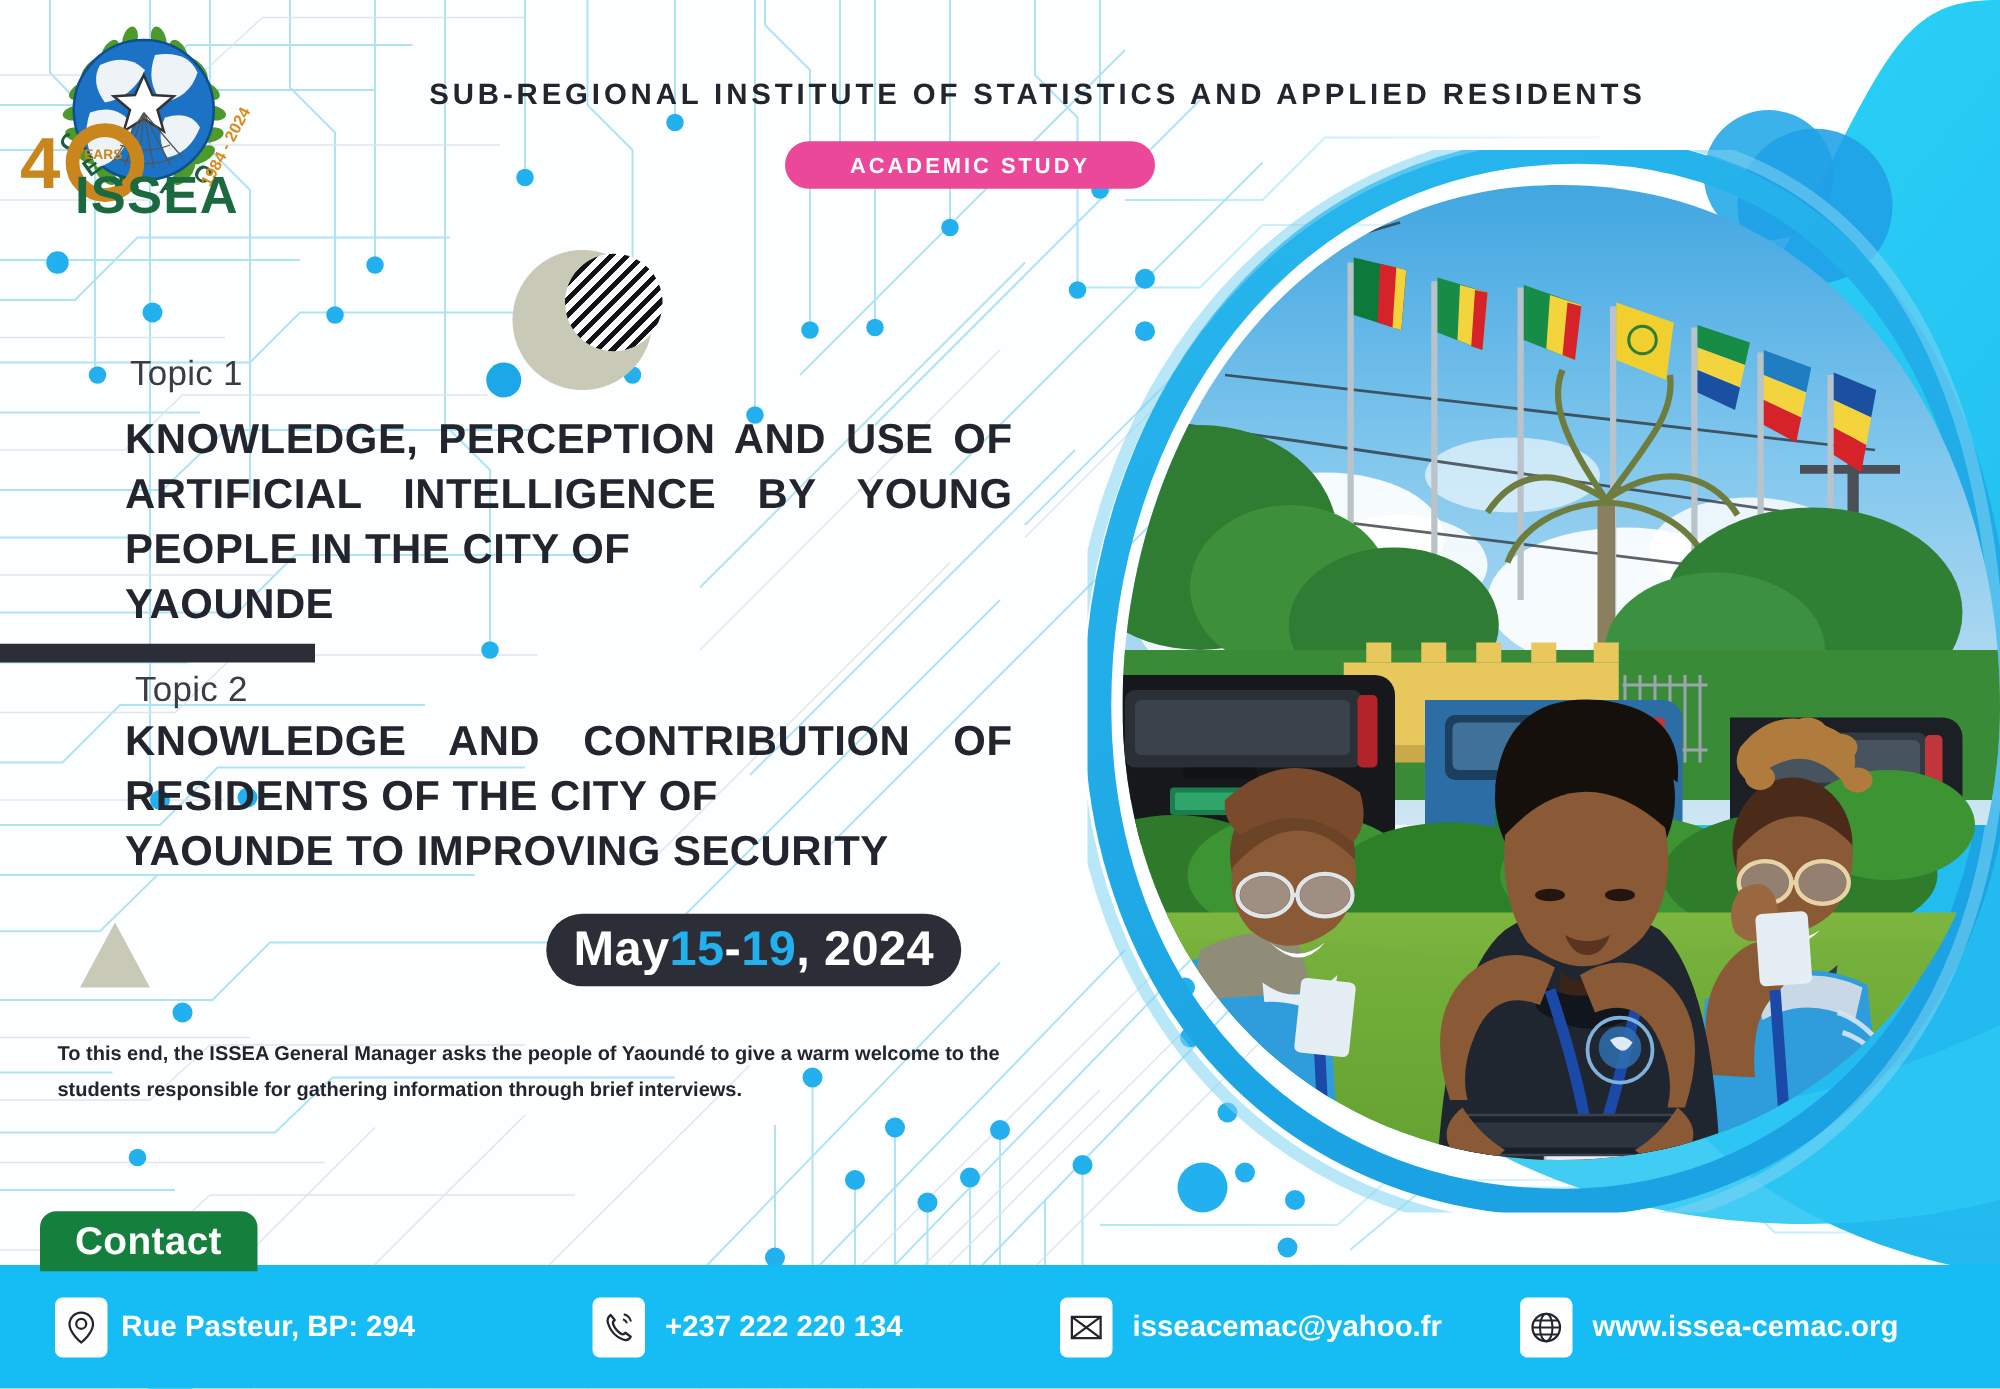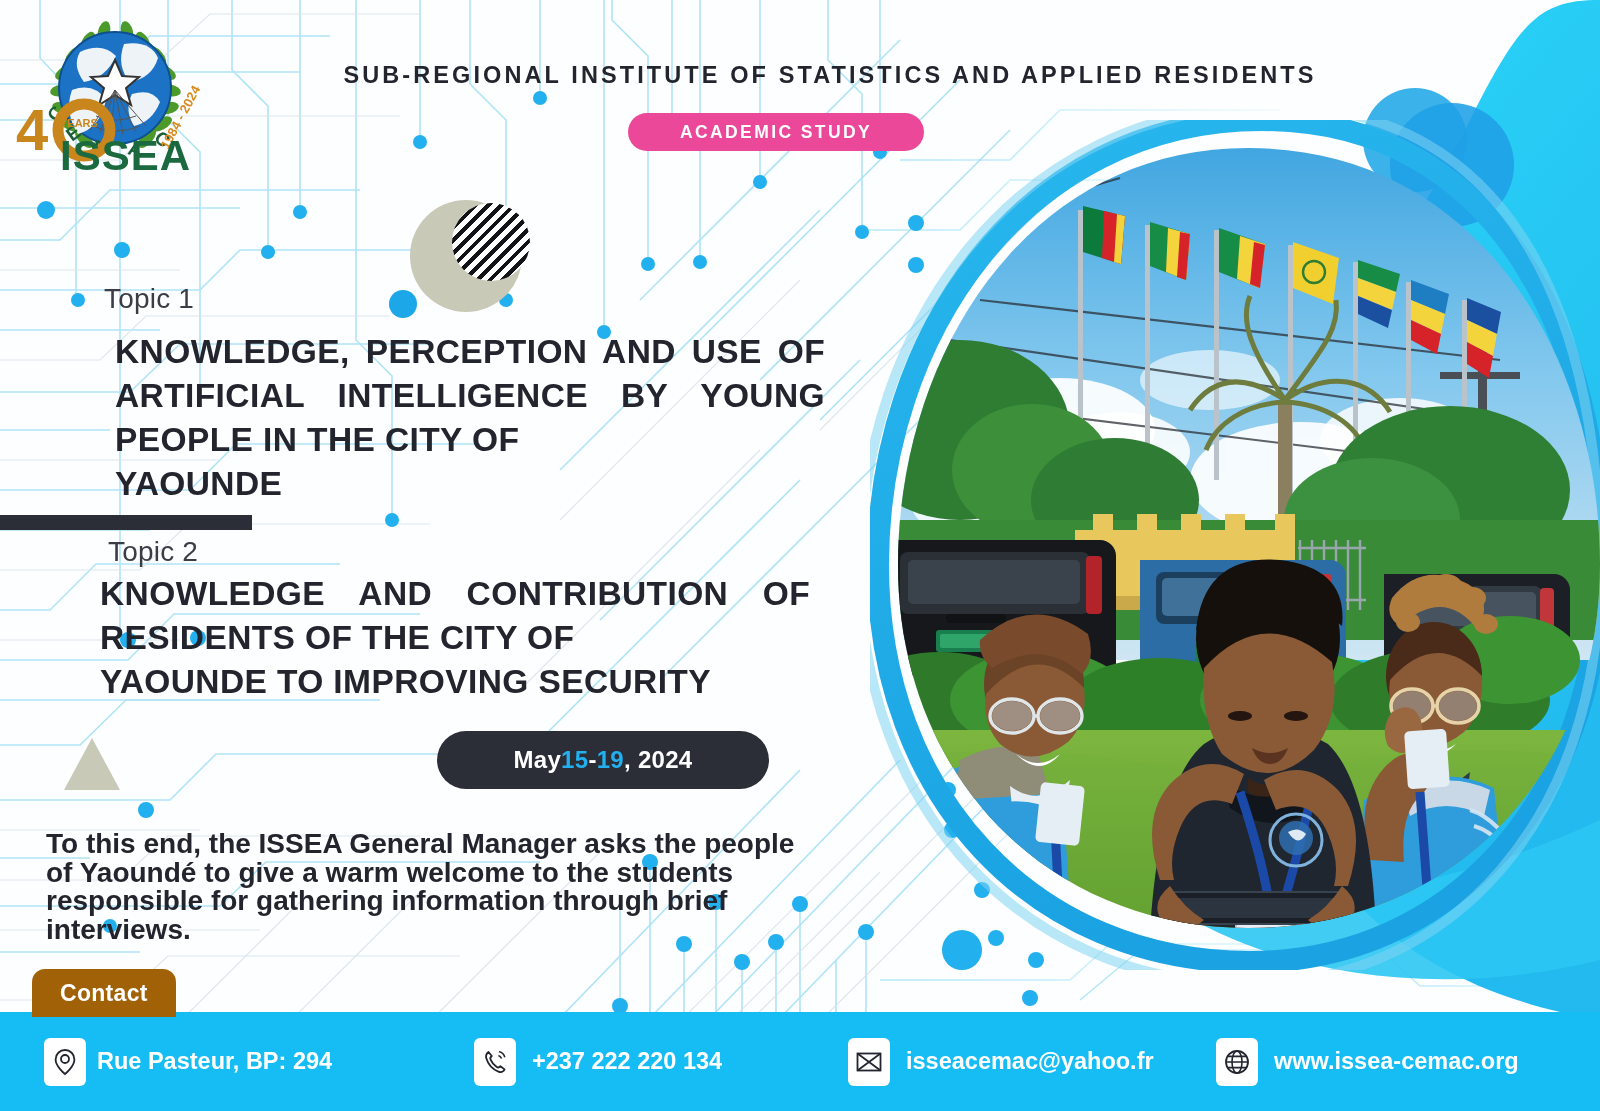--- a/index.html
+++ b/index.html
@@ -102,75 +102,75 @@
     font-size: 33.5px;
     line-height: 44px;
     font-weight: bold;
     color: #23252e;
     letter-spacing: 0.4px;
     text-align: justify;
     text-align-last: left;
   }
   .topic-heading .lastline { display: block; }
   #topic1-label { left: 104px; top: 283px; }
-  #topic1-heading { left: 115px; top: 330px; width: 710px; }
+  #topic1-heading { left: 100px; top: 330px; width: 710px; }
   #topic2-label { left: 108px; top: 536px; }
   #topic2-heading { left: 100px; top: 572px; width: 710px; }
 
   .dark-rule {
     position: absolute;
     left: 0px; top: 515px;
     width: 252px; height: 15px;
     background: #2b2d37;
   }
 
   
   .date-pill {
     position: absolute;
     left: 437px; top: 731px;
     width: 332px; height: 58px;
     border-radius: 29px;
     background: #2b2d37;
     display: flex; align-items: center; justify-content: center;
-    font-size: 24px;
+    font-size: 39px;
     font-weight: bold;
     color: #ffffff;
     letter-spacing: 0.3px;
     gap: 0;
   }
   .date-pill .accent { color: #22b0ef; }
 
   
   .body-text {
     position: absolute;
     left: 46px; top: 830px;
     width: 770px;
-    font-size: 28px;
+    font-size: 16px;
     line-height: 28.5px;
     font-weight: bold;
     color: #23252e;
   }
 
   
   .footer-bar {
     position: absolute;
     left: 0; top: 1012px;
     width: 1600px; height: 99px;
     background: #16bdf5;
   }
   .contact-tab {
     position: absolute;
     left: 32px; top: 969px;
     height: 48px;
     padding: 0 28px 0 28px;
-    background: #a16207;
+    background: #15803d;
     border-radius: 13px 13px 0 0;
     display: flex; align-items: center;
     color: #ffffff;
-    font-size: 23px;
+    font-size: 31px;
     font-weight: bold;
     letter-spacing: 0.3px;
   }
   .contact-items {
     position: absolute;
     left: 0; top: 1012px;
     width: 1600px; height: 99px;
     display: flex;
     align-items: center;
   }

